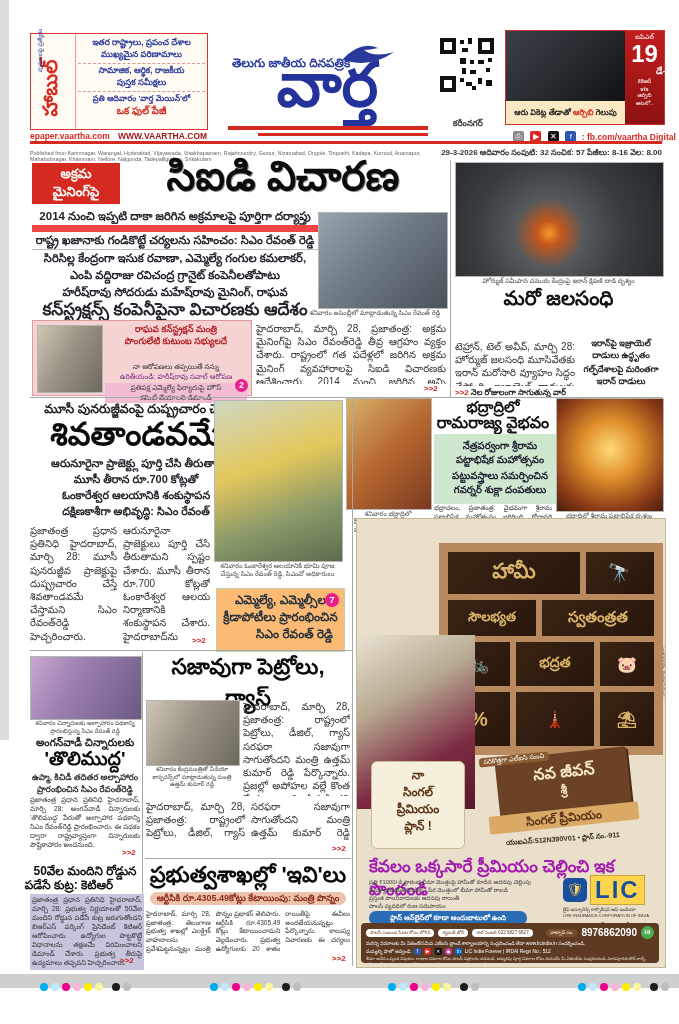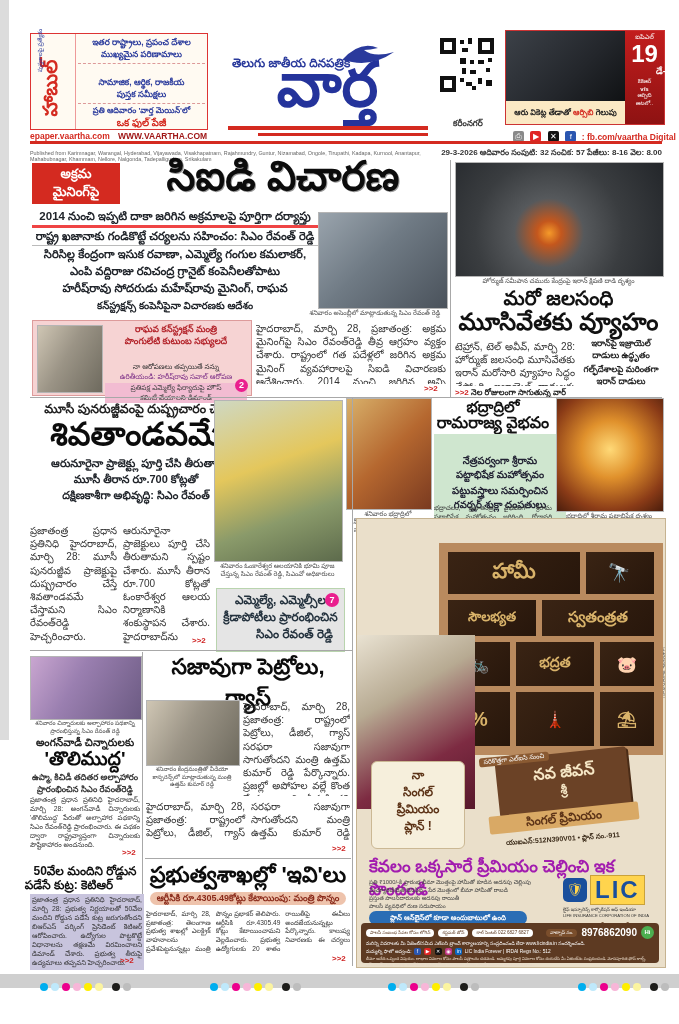--- a/index.html
+++ b/index.html
@@ -36,21 +36,21 @@
   <div class="abs" style="left:0;top:168;width:9px;height:740px;background:#dcdcdc;"></div>
 
   <div class="abs" style="left:30px;top:33px;width:176px;height:95px;border:1.5px solid #d33;background:#fffaf2;display:flex;">
     <div style="width:44px;border-right:1px solid #e99;position:relative;">
       <div class="abs b" style="left:-24px;top:40px;width:92px;color:#d42a20;font-size:20px;transform:rotate(-90deg);text-align:center;">హాబుల్</div>
       <div class="abs" style="left:6px;top:38px;width:80px;color:#2a3a9c;font-size:6px;transform:rotate(-90deg);transform-origin:0 0;">పుస్తకాలపై ప్రత్యేకం</div>
     </div>
     <div style="flex:1;padding:3px 2px;" class="c">
       <div class="b" style="color:#2a3a9c;font-size:8.5px;">ఇతర రాష్ట్రాలు, ప్రపంచ దేశాల</div>
       <div class="b" style="color:#2a3a9c;font-size:8.5px;border-bottom:1px dashed #d99;padding-bottom:2px;">ముఖ్యమైన పరిణామాలు</div>
-      <div class="b" style="color:#2a3a9c;font-size:8.5px;margin-top:13px;">సామాజిక, ఆర్థిక, రాజకీయ</div>
+      <div class="b" style="color:#2a3a9c;font-size:8.5px;margin-top:1px;">సామాజిక, ఆర్థిక, రాజకీయ</div>
       <div class="b" style="color:#2a3a9c;font-size:8.5px;border-bottom:1px dashed #d99;padding-bottom:2px;">పుస్తక సమీక్షలు</div>
       <div class="b" style="color:#2a3a9c;font-size:8px;margin-top:2px;">ప్రతి ఆదివారం 'వార్త మెయిన్'లో</div>
       <div class="b" style="color:#d42a20;font-size:10px;">ఒక ఫుల్ పేజీ</div>
     </div>
   </div>
   <div class="abs b" style="left:30px;top:131px;font-size:8.5px;color:#d42a20;">epaper.vaartha.com</div>
   <div class="abs b" style="left:118px;top:131px;font-size:8.5px;color:#a01818;">WWW.VAARTHA.COM</div>
 
   <div class="abs" style="left:232px;top:56px;font-size:12px;color:#2a3a9c;font-weight:bold;">తెలుగు జాతీయ దినపత్రిక</div>
   <svg class="abs" style="left:338px;top:38px;" width="60" height="26" viewBox="0 0 60 26">
@@ -113,26 +113,26 @@
   <div class="abs" style="left:30px;top:141px;width:632px;height:3px;background:#d42a20;"></div>
   <div class="abs" style="left:30px;top:150px;width:420px;font-size:5.4px;color:#666;">Published from Karimnagar, Warangal, Hyderabad, Vijayawada, Visakhapatnam, Rajahmundry, Guntur, Nizamabad, Ongole, Tirupathi, Kadapa, Kurnool, Anantapur, Mahabubnagar, Khammam, Nellore, Nalgonda, Tadepalligudem, Srikakulam</div>
   <div class="abs b" style="left:420px;top:148px;width:242px;font-size:8px;color:#333;text-align:right;">29-3-2026 ఆదివారం సంపుటి: 32 సంచిక: 57 పేజీలు: 8-16 వెల: 8.00</div>
 
   <div class="abs c" style="left:32px;top:163px;width:88px;height:41px;background:#d42a20;color:#fff;">
     <div class="b" style="font-size:13px;padding-top:3px;">అక్రమ</div>
     <div class="b" style="font-size:13px;">మైనింగ్‌పై</div>
   </div>
   <div class="abs b c" style="left:118px;top:153px;width:330px;font-size:41px;color:#0c0c0c;text-shadow:1px 1px 0 #999;">సిఐడి విచారణ</div>
   <div class="abs c" style="left:32px;top:208px;width:286px;">
-    <div class="deckline" style="font-size:11.5px;line-height:17px;border-bottom:3px solid #ef4444;">2014 నుంచి ఇప్పటి దాకా జరిగిన అక్రమాలపై పూర్తిగా దర్యాప్తు</div>
+    <div class="deckline" style="font-size:11.5px;line-height:17px;border-bottom:7px solid #ef4444;">2014 నుంచి ఇప్పటి దాకా జరిగిన అక్రమాలపై పూర్తిగా దర్యాప్తు</div>
     <div class="deckline" style="font-size:11.5px;line-height:17px;border-bottom:1px solid #bbb;">రాష్ట్ర ఖజానాకు గండికొట్టే చర్యలను సహించం: సిఎం రేవంత్ రెడ్డి</div>
     <div class="deckline" style="font-size:11.5px;line-height:17px;">సిరిసిల్ల కేంద్రంగా ఇసుక రవాణా, ఎమ్మెల్యే గంగుల కమలాకర్,</div>
     <div class="deckline" style="font-size:11.5px;line-height:17px;">ఎంపి వద్దిరాజు రవిచంద్ర గ్రానైట్ కంపెనీలతోపాటు</div>
     <div class="deckline" style="font-size:11.5px;line-height:17px;">హరీష్‌రావు సోదరుడు మహేష్‌రావు మైనింగ్, రాఘవ</div>
-    <div class="deckline" style="font-size:10px;line-height:17px;text-align:center;">కన్‌స్ట్రక్షన్స్ కంపెనీపైనా విచారణకు ఆదేశం</div>
+    <div class="deckline" style="font-size:17px;line-height:17px;text-align:center;">కన్‌స్ట్రక్షన్స్ కంపెనీపైనా విచారణకు ఆదేశం</div>
   </div>
   <div class="abs photo" style="left:318px;top:212px;width:128px;height:95px;"></div>
   <div class="abs caption" style="left:300px;top:309px;width:150px;">శనివారం అసెంబ్లీలో మాట్లాడుతున్న సిఎం రేవంత్ రెడ్డి</div>
 
   <div class="abs" style="left:32px;top:320px;width:218px;height:74px;background:#f6d3d3;border:1px solid #dd9b9b;">
     <div class="abs photo-room" style="left:4px;top:4px;width:64px;height:66px;"></div>
     <div class="abs c" style="left:72px;top:3px;width:142px;text-align:center;">
       <div class="b" style="font-size:9px;color:#b3232a;">రాఘవ కన్‌స్ట్రక్షన్ మంత్రి</div>
       <div class="b" style="font-size:9px;color:#b3232a;">పొంగులేటి కుటుంబ సభ్యులదే</div>
       <div style="font-size:7.2px;color:#333;margin-top:14px;">నా ఆరోపణలు తప్పయితే నన్ను</div>
@@ -143,61 +143,61 @@
     <span class="badge" style="position:absolute;right:3px;bottom:3px;width:13px;height:13px;font-size:9px;line-height:13px;">2</span>
   </div>
   <div class="abs tiny" style="left:256px;top:322px;width:190px;height:62px;">హైదరాబాద్, మార్చి 28, ప్రజాతంత్ర: అక్రమ మైనింగ్‌పై సిఎం రేవంత్‌రెడ్డి తీవ్ర ఆగ్రహం వ్యక్తం చేశారు. రాష్ట్రంలో గత పదేళ్లలో జరిగిన అక్రమ మైనింగ్ వ్యవహారాలపై సిఐడి విచారణకు ఆదేశించారు. 2014 నుంచి జరిగిన అన్ని అక్రమాలపై పూర్తిస్థాయి దర్యాప్తు జరగాలని స్పష్టం చేశారు. ఈ వ్యవహారంలో ఎవరిని వదిలేది లేదని అసెంబ్లీ వేదికగా ప్రకటించారు. రాష్ట్ర ఖజానాకు గండికొట్టే చర్యలను ఎంతమాత్రం సహించబోమని హెచ్చరించారు.</div>
   <div class="abs cont" style="left:424px;top:384px;">&gt;&gt;2</div>
 
   <div class="abs vrule" style="left:450px;top:160px;height:238px;"></div>
 
   <div class="abs photo-fire" style="left:455px;top:162px;width:207px;height:113px;"></div>
   <div class="abs caption" style="left:455px;top:277px;width:207px;">హోర్ముజ్ సమీపాన చమురు కేంద్రంపై ఇరాన్ క్షిపణి దాడి దృశ్యం</div>
   <div class="abs b c" style="left:455px;top:287px;width:207px;font-size:20px;color:#111;">మరో జలసంధి</div>
-  <div class="abs b c" style="left:455px;top:308px;width:207px;font-size:24px;color:#111;">మూసివేతకు వ్యూహం</div>
   <div class="abs tiny" style="left:455px;top:340px;width:120px;height:46px;">టెహ్రాన్, టెల్ అవీవ్, మార్చి 28: హోర్ముజ్ జలసంధి మూసివేతకు ఇరాన్ మరోసారి వ్యూహం సిద్ధం చేస్తోంది. ఇజ్రాయెల్ దాడులకు ప్రతీకారంగా గల్ఫ్ దేశాలపై దాడులను ఇరాన్ ముమ్మరం చేసింది. చమురు రవాణాపై తీవ్ర ప్రభావం పడుతోందని నిపుణులు ఆందోళన వ్యక్తం చేస్తున్నారు.</div>
   <div class="abs c" style="left:580px;top:338px;width:82px;">
     <div class="b" style="font-size:8.5px;color:#222;">ఇరాన్‌పై ఇజ్రాయెల్</div>
     <div class="b" style="font-size:8.5px;color:#222;">దాడులు ఉద్ధృతం</div>
     <div class="b" style="font-size:8.5px;color:#222;margin-top:2px;">గల్ఫ్‌దేశాలపై మరింతగా</div>
     <div class="b" style="font-size:8.5px;color:#222;">ఇరాన్ దాడులు</div>
   </div>
   <div class="abs" style="left:455px;top:388px;width:207px;font-size:8px;font-weight:bold;color:#222;"><span class="cont">&gt;&gt;2</span> <span>నెల రోజులంగా సాగుతున్న వార్</span></div>
 
   <div class="abs hrule" style="left:30px;top:397px;width:632px;"></div>
 
   <div class="abs b c" style="left:30px;top:402px;width:212px;font-size:12.5px;color:#222;">మూసీ పునరుజ్జీవంపై దుష్ప్రచారం చేస్తే</div>
   <div class="abs b c" style="left:30px;top:416px;width:212px;font-size:32px;color:#0c0c0c;">శివతాండవమే</div>
   <div class="abs c" style="left:30px;top:455px;width:212px;">
     <div class="deckline" style="font-size:11px;line-height:16px;text-align:center;">ఆరునూరైనా ప్రాజెక్ట్లు పూర్తి చేసి తీరుతాం</div>
     <div class="deckline" style="font-size:11px;line-height:16px;">మూసీ తీరాన రూ.700 కోట్లతో</div>
+    <div class="deckline" style="font-size:11px;line-height:16px;">ఓంకారేశ్వర ఆలయానికి శంకుస్థాపన</div>
     <div class="deckline" style="font-size:11px;line-height:16px;">దక్షిణకాశీగా అభివృద్ధి: సిఎం రేవంత్</div>
   </div>
   <div class="abs tiny" style="left:30px;top:524px;width:180px;height:122px;column-count:2;column-gap:6px;">ప్రజాతంత్ర ప్రధాన ప్రతినిధి హైదరాబాద్, మార్చి 28: మూసీ పునరుజ్జీవ ప్రాజెక్టుపై దుష్ప్రచారం చేస్తే శివతాండవమే చేస్తామని సిఎం రేవంత్‌రెడ్డి హెచ్చరించారు. ఆరునూరైనా ప్రాజెక్టులు పూర్తి చేసి తీరుతామని స్పష్టం చేశారు. మూసీ తీరాన రూ.700 కోట్లతో ఓంకారేశ్వర ఆలయ నిర్మాణానికి శంకుస్థాపన చేశారు. హైదరాబాద్‌ను దక్షిణకాశీగా అభివృద్ధి చేస్తామన్నారు. ఈ ప్రాంతానికి 1400ఏళ్ల చరిత్ర ఉందని గుర్తు చేశారు. భక్తులు, స్థానికులు పెద్ద ఎత్తున పాల్గొన్నారు.</div>
   <div class="abs cont" style="left:192px;top:636px;">&gt;&gt;2</div>
 
   <div class="abs photo-flower" style="left:214px;top:400px;width:127px;height:160px;"></div>
   <div class="abs caption" style="left:214px;top:562px;width:127px;">శనివారం ఓంకారేశ్వర ఆలయానికి భూమి పూజ చేస్తున్న సిఎం రేవంత్ రెడ్డి, సిఎంవో అధికారులు</div>
 
   <div class="abs photo-warm" style="left:346px;top:398px;width:84px;height:110px;"></div>
   <div class="abs caption" style="left:346px;top:510px;width:84px;">శనివారం భద్రాద్రిలో సీతారాములకు పట్టువస్త్రాలు సమర్పించేందుకు వెళుతున్న గవర్నర్ శుక్లా దంపతులు</div>
   <div class="abs b c" style="left:434px;top:398px;width:118px;font-size:15px;color:#111;">భద్రాద్రిలో</div>
   <div class="abs b c" style="left:434px;top:414px;width:118px;font-size:16px;color:#111;">రామరాజ్య వైభవం</div>
-  <div class="abs c" style="left:434px;top:434px;width:132px;height:64px;background:#cfe6cf;padding-top:21px;">
+  <div class="abs c" style="left:434px;top:434px;width:132px;height:64px;background:#cfe6cf;padding-top:6px;">
     <div class="b" style="font-size:10px;color:#223;">నేత్రపర్వంగా శ్రీరామ</div>
     <div class="b" style="font-size:10px;color:#223;">పట్టాభిషేక మహోత్సవం</div>
     <div class="b" style="font-size:10px;color:#223;margin-top:2px;">పట్టువస్త్రాలు సమర్పించిన</div>
     <div class="b" style="font-size:10px;color:#223;">గవర్నర్ శుక్లా దంపతులు</div>
   </div>
   <div class="abs tiny" style="left:434px;top:504px;width:118px;height:34px;font-size:6.5px;">భద్రాచలం, ప్రజాతంత్ర: వైభవంగా శ్రీరామ పట్టాభిషేక మహోత్సవం జరిగింది. గోదావరి తీరాన భక్తజన సందోహం మధ్య వేడుకలు కన్నులపండువగా సాగాయి.</div>
   <div class="abs cont" style="left:534px;top:528px;">&gt;&gt;2</div>
   <div class="abs photo-deity" style="left:556px;top:398px;width:106px;height:112px;"></div>
   <div class="abs caption" style="left:556px;top:512px;width:106px;">భద్రాద్రిలో శ్రీరామ పట్టాభిషేక దృశ్యం</div>
 
-  <div class="abs c" style="left:216px;top:588px;width:127px;height:58px;background:#e5e5e5;border:1px solid #b9d4ae;padding-top:4px;">
+  <div class="abs c" style="left:216px;top:588px;width:127px;height:58px;background:#fdba74;border:1px solid #b9d4ae;padding-top:4px;">
     <div class="b" style="font-size:12px;color:#24323e;">ఎమ్మెల్యే, ఎమ్మెల్సీల</div>
     <div class="b" style="font-size:12px;color:#24323e;">క్రీడాపోటీలు ప్రారంభించిన</div>
     <div class="b" style="font-size:12px;color:#24323e;margin-left:28px;">సిఎం రేవంత్ రెడ్డి</div>
     <span class="badge" style="position:absolute;right:5px;top:4px;width:14px;height:14px;font-size:9px;line-height:14px;">7</span>
   </div>
 
   <div class="abs hrule" style="left:30px;top:650px;width:322px;"></div>
   <div class="abs vrule" style="left:142px;top:652px;height:314px;"></div>
   <div class="abs vrule" style="left:352px;top:398px;height:568px;"></div>
 

